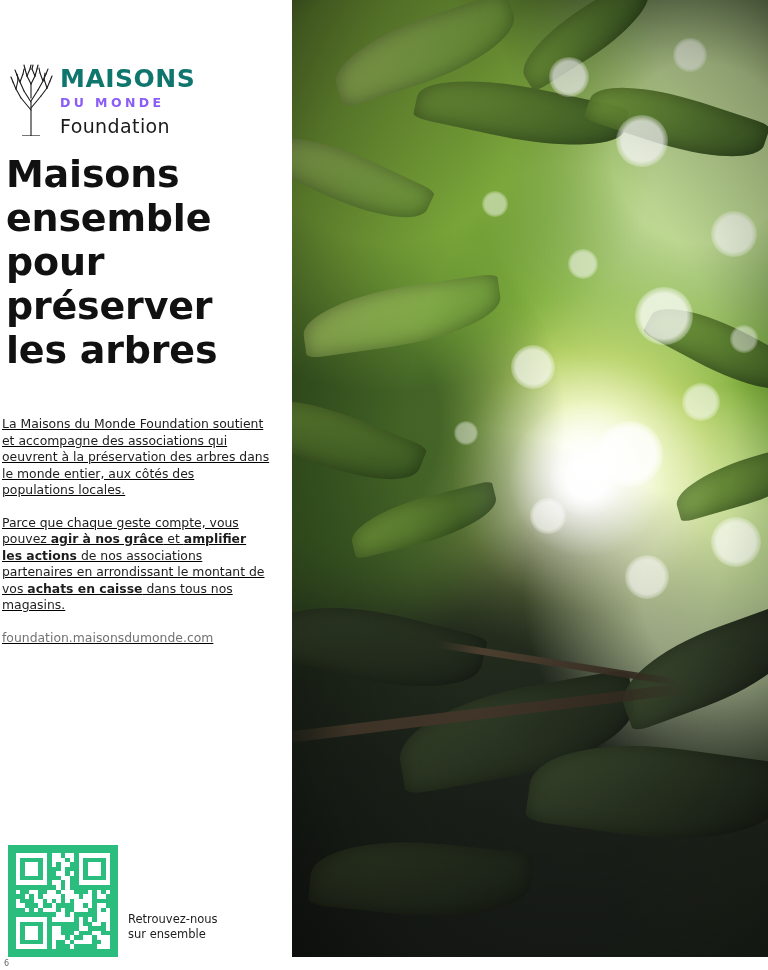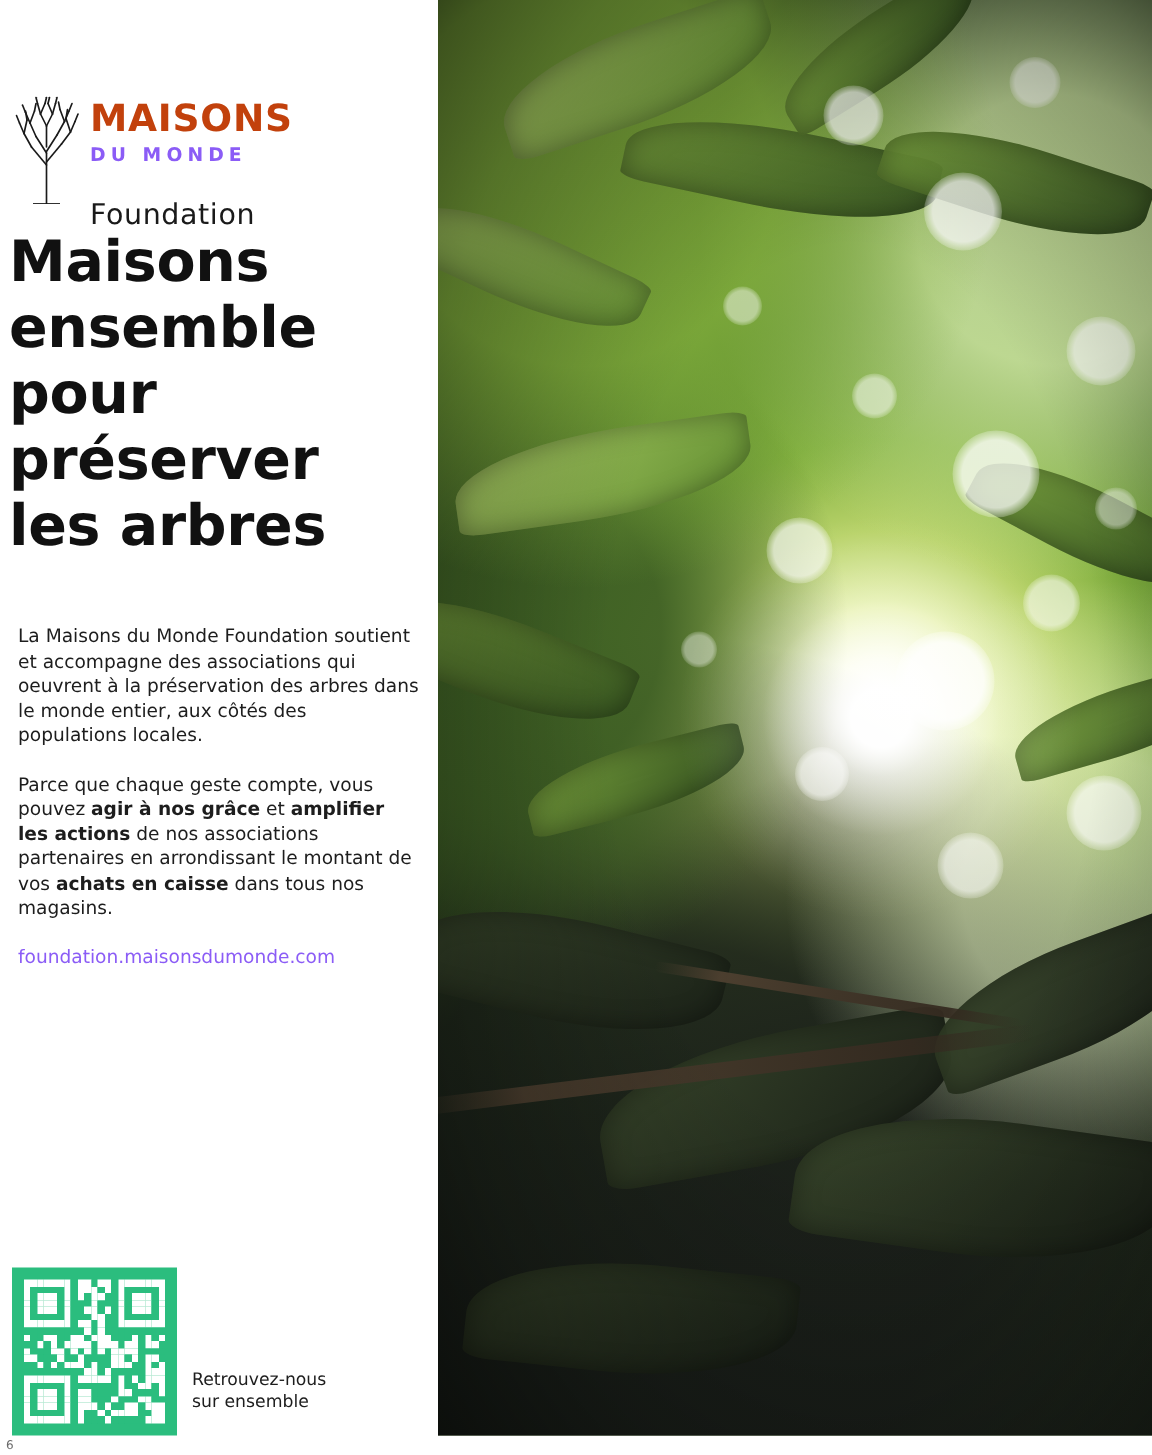--- a/index.html
+++ b/index.html
@@ -59,82 +59,83 @@
   .logo-text {
     position: absolute;
     left: 52px;
     top: 8px;
   }
   .logo-maisons {
     font-family: "DejaVu Sans", sans-serif;
     font-weight: 700;
     font-size: 25px;
     letter-spacing: 0.5px;
-    color: #c2410c;
+    color: #0f766e;
     line-height: 1;
   }
   .logo-dumonde {
     font-family: "DejaVu Sans", sans-serif;
     font-weight: 700;
     font-size: 12.5px;
     letter-spacing: 3.4px;
     color: #8b5cf6;
     line-height: 1;
     margin-top: 6px;
   }
   .logo-foundation {
     font-family: "DejaVu Sans", sans-serif;
     font-weight: 400;
     font-size: 19px;
     letter-spacing: 0.4px;
     color: #1a1a1a;
     line-height: 1;
-    margin-top: 24px;
+    margin-top: 7px;
   }
 
   
   .headline {
     position: absolute;
     left: 6px;
     top: 152px;
     width: 280px;
     font-family: "DejaVu Sans", sans-serif;
     font-weight: 700;
     font-size: 38px;
     line-height: 1.16;
     letter-spacing: -0.2px;
     color: #111111;
   }
 
   
   .body-wrap {
     position: absolute;
-    left: 12px;
+    left: 2px;
     top: 416px;
     width: 268px;
+    text-decoration: underline;
   }
   .para {
     font-family: "DejaVu Sans", sans-serif;
     font-size: 12.4px;
     line-height: 1.33;
     color: #1d1d1d;
     margin-bottom: 16px;
   }
   .para b { font-weight: 700; }
   .para.bold-block { font-weight: 700; }
 
   .para.discover {
     font-weight: 700;
     margin-bottom: 2px;
   }
   .url-line {
     font-family: "DejaVu Sans", sans-serif;
     font-size: 12.4px;
     line-height: 1.33;
-    color: #8b5cf6;
+    color: #737373;
     font-weight: 400;
   }
 
   
   .qr-block {
     position: absolute;
     left: 8px;
     bottom: 13px;
     width: 110px;
     height: 112px;

